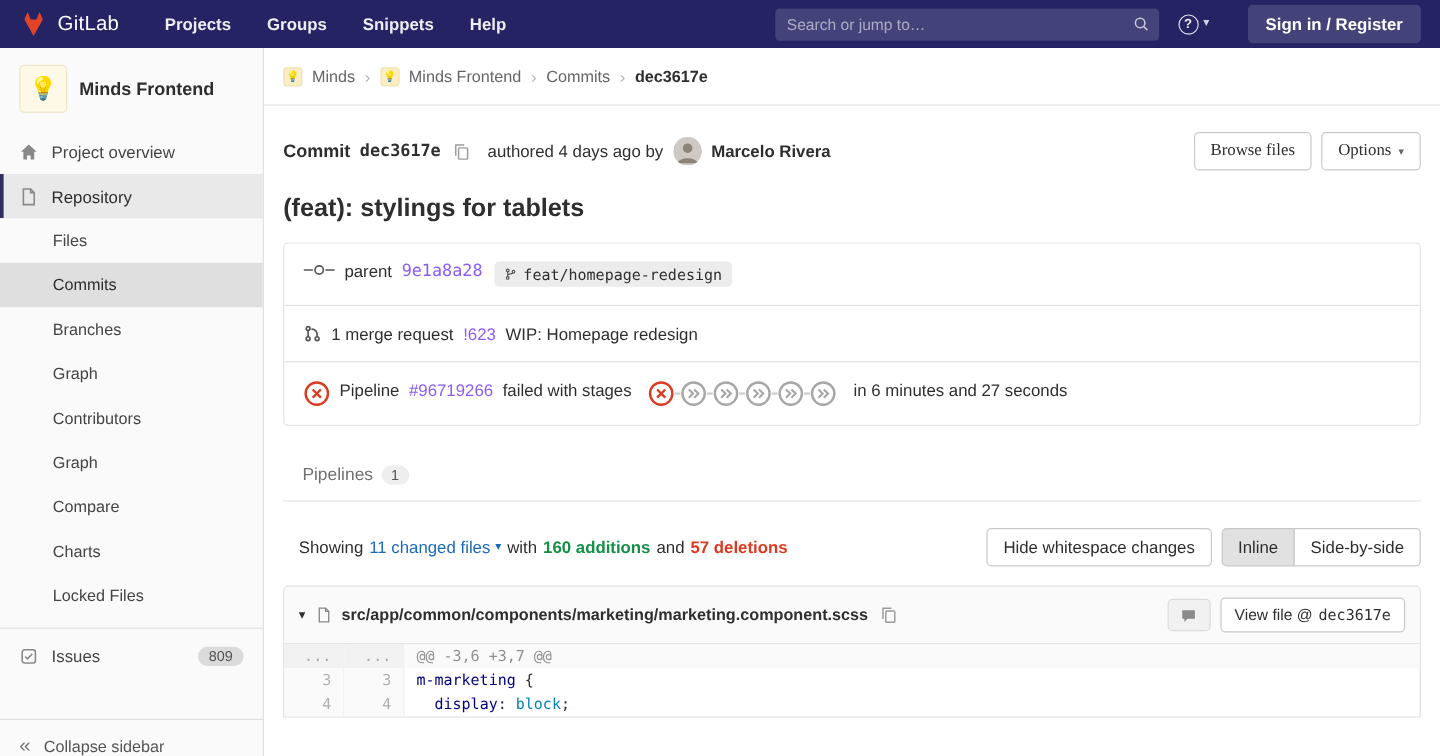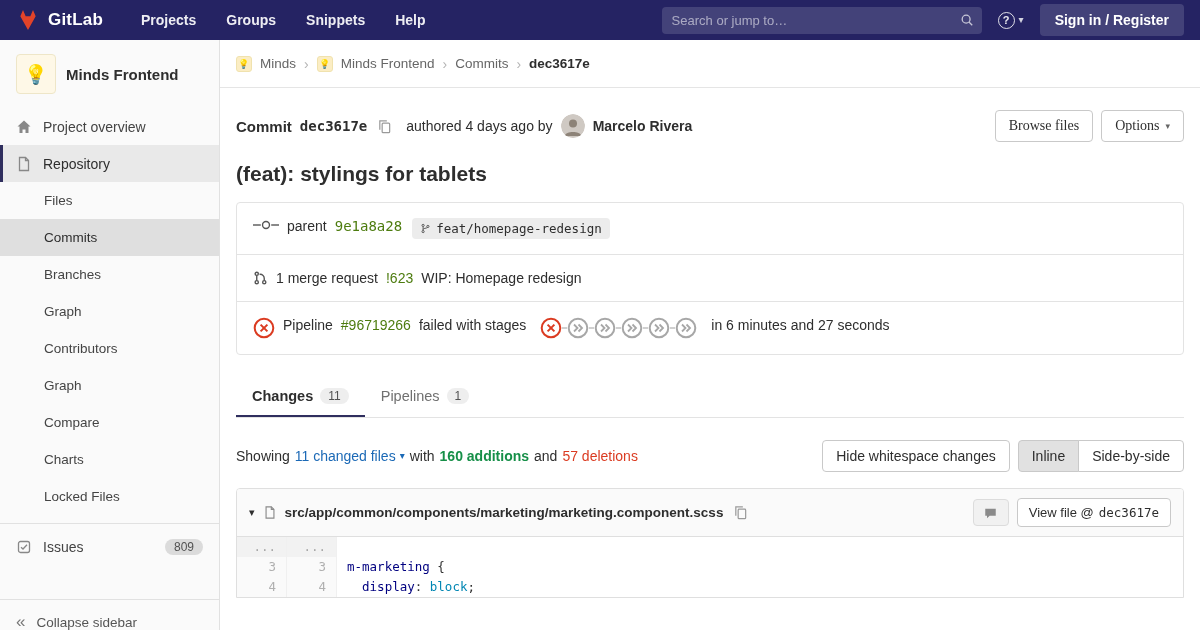--- a/index.html
+++ b/index.html
@@ -7,35 +7,35 @@
   body { font-family:"Liberation Sans", sans-serif; font-size:14px; color:#2e2e2e; background:#fff; }
   a { text-decoration:none; color:inherit; cursor:pointer; }
   button { font-family:inherit; cursor:pointer; }
   .mono { font-family:"DejaVu Sans Mono", monospace; }
   svg { display:block; }
 
   
   .navbar { height:40px; background:#252363; display:flex; align-items:center; justify-content:space-between; padding:0 16px; color:#fff; }
   .nav-left { display:flex; align-items:center; }
   .brand { display:flex; align-items:center; gap:8px; }
-  .brand-text { font-weight:700; font-size:17px; letter-spacing:.2px; }
+  .brand-text { font-weight:400; font-size:17px; letter-spacing:.2px; }
   .nav-menu { display:flex; align-items:center; gap:30px; margin-left:38px; }
   .nav-menu a { color:rgba(255,255,255,.92); font-size:14px; font-weight:600; }
   .nav-right { display:flex; align-items:center; gap:16px; }
   .search-box { position:relative; width:320px; height:27px; background:rgba(255,255,255,.14); border-radius:4px; display:flex; align-items:center; }
   .search-box input { flex:1; background:transparent; border:none; outline:none; color:#fff; font-size:13px; padding:0 28px 0 10px; font-family:inherit; }
   .search-box input::placeholder { color:rgba(255,255,255,.55); }
   .search-ic { position:absolute; right:8px; color:rgba(255,255,255,.7); }
   .help-menu { display:flex; align-items:center; gap:4px; }
   .help-circle { width:17px; height:17px; border:1.5px solid rgba(255,255,255,.85); border-radius:50%; display:flex; align-items:center; justify-content:center; font-size:11px; font-weight:700; color:rgba(255,255,255,.9); }
   .help-circle::after { content:"?"; }
   .caret { font-size:9px; line-height:1; }
   .caret::after { content:"▾"; }
   .help-menu .caret { color:rgba(255,255,255,.8); font-size:10px; }
-  .signin { background:rgba(255,255,255,.14); color:#fff; border:none; border-radius:4px; font-size:14px; font-weight:700; padding:8px 15px; }
+  .signin { background:rgba(255,255,255,.14); color:#fff; border:none; border-radius:4px; font-size:14px; font-weight:700; padding:8px 15px;margin-left:16px; }
 
   
   .layout { display:flex; height:590px; }
 
   
   .sidebar { width:220px; background:#fafafa; border-right:1px solid #e1e1e1; display:flex; flex-direction:column; }
   .project-head { display:flex; align-items:center; gap:10px; padding:14px 16px; }
   .project-avatar { width:40px; height:40px; border-radius:4px; background:#fef8e7; border:1px solid #eee6c8; display:flex; align-items:center; justify-content:center; font-size:19px; }
   .project-avatar::after { content:"💡"; }
   .project-name { font-weight:700; font-size:15px; color:#2e2e2e; }
@@ -72,38 +72,38 @@
   .author { font-weight:700; }
   .commit-actions { display:flex; gap:8px;font-family:Liberation Serif, serif; }
   .btn { background:#fff; border:1px solid #c9c9c9; border-radius:4px; color:#2e2e2e; font-size:14px; padding:7px 13px; display:inline-flex; align-items:center; gap:6px; }
   .btn .caret { color:#666; }
 
   .commit-title { margin-top:20px; font-size:21px; font-weight:700; color:#2e2e2e; }
 
   .info-box { margin-top:16px; border:1px solid #e3e3e3; border-radius:4px; }
   .info-row { display:flex; align-items:flex-start; gap:8px; padding:15px 16px; font-size:14px; }
   .info-row + .info-row { border-top:1px solid #e3e3e3; }
-  .link { color:#4d7c0f; }
+  .link { color:#8b5cf6; }
   .branch-pill { display:inline-flex; align-items:center; gap:5px; background:#ececec; border-radius:4px; padding:3px 8px; font-size:12.5px; color:#2e2e2e; margin-left:2px; }
   .branch-pill .icon { color:#555; }
   .mini-pipeline { display:flex; align-items:center; margin:0 6px; }
   .stage { display:flex; }
   .stage-line { width:5px; height:2px; background:#d0d0d0; }
 
   .tabs { margin-top:22px; border-bottom:1px solid #e3e3e3; display:flex; }
   .tab { display:flex; align-items:center; gap:7px; padding:11px 16px 13px; color:#707070; font-size:14.5px; position:relative; }
   .tab.active { color:#2e2e2e; font-weight:700; box-shadow:inset 0 -2px 0 #2f2e5e; }
   .badge { background:#eee; color:#525252; border-radius:10px; padding:1px 8px; font-size:12px; font-weight:400; }
 
   .summary-row { margin-top:22px; display:flex; align-items:center; justify-content:space-between; }
-  .summary-left { display:flex; align-items:center; gap:5px; font-size:14px; }
+  .summary-left { display:flex; align-items:center; gap:5px; font-size:14px;margin-left:13px; }
   .files-dd { color:#1b69b6; display:inline-flex; align-items:center; gap:4px; font-weight:400; }
   .files-dd .caret { font-size:10px; }
   .additions { color:#168f48; font-weight:700; }
-  .deletions { color:#db3b21; font-weight:400; }
+  .deletions { color:#db3b21; font-weight:700; }
   .summary-actions { display:flex; gap:8px; align-items:center; }
   .btn-group { display:inline-flex; }
   .btn-group .btn:first-child { border-radius:4px 0 0 4px; }
   .btn-group .btn:last-child { border-radius:0 4px 4px 0; margin-left:-1px; }
   .btn.seg-active { background:#e1e1e1; }
 
   .diff-panel { margin-top:16px; border:1px solid #dfdfdf; border-radius:4px 4px 0 0; overflow:hidden; }
   .diff-header { background:#fafafa; border-bottom:1px solid #dfdfdf; padding:9px 12px; display:flex; align-items:center; gap:8px; }
   .file-caret { font-size:11px; color:#2e2e2e; background:none; border:none; display:flex; }
   .file-caret::after { content:"▾"; }
@@ -346,24 +346,20 @@
                   <circle cx="11" cy="11" r="9.3" fill="#fff" stroke="#a7a7a7" stroke-width="2"></circle>
                   <path d="M7 7.5 L10.5 11 L7 14.5 M11.5 7.5 L15 11 L11.5 14.5" fill="none" stroke="#a7a7a7" stroke-width="1.8"></path>
                 </svg>
             </span>
           </span>
           <span>in 6 minutes and 27 seconds</span>
         </div>
       </div>
 
       <div class="tabs">
-        <a class="tab active">
-          <span>Changes</span>
-          <span class="badge">11</span>
-        </a>
         <a class="tab">
           <span>Pipelines</span>
           <span class="badge">1</span>
         </a>
       </div>
 
       <div class="summary-row">
         <div class="summary-left">
           <span>Showing</span>
           <a class="files-dd">
@@ -409,20 +405,21 @@
             <button class="btn view-file">
               <span>View file @</span>
               <span class="mono">dec3617e</span>
             </button>
           </div>
         </div>
         <div class="diff-table">
           <div class="drow meta">
             <span class="dnum">...</span>
             <span class="dnum">...</span>
+            <span class="dcode">@@ -3,6 +3,7 @@</span>
           </div>
           <div class="drow">
             <a class="dnum">3</a>
             <a class="dnum">3</a>
             <span class="dcode"><span class="tok-sel">m-marketing</span><span> {</span></span>
           </div>
           <div class="drow">
             <a class="dnum">4</a>
             <a class="dnum">4</a>
             <span class="dcode"><span>  </span><span class="tok-prop">display</span><span>: </span><span class="tok-val">block</span><span>;</span></span>

